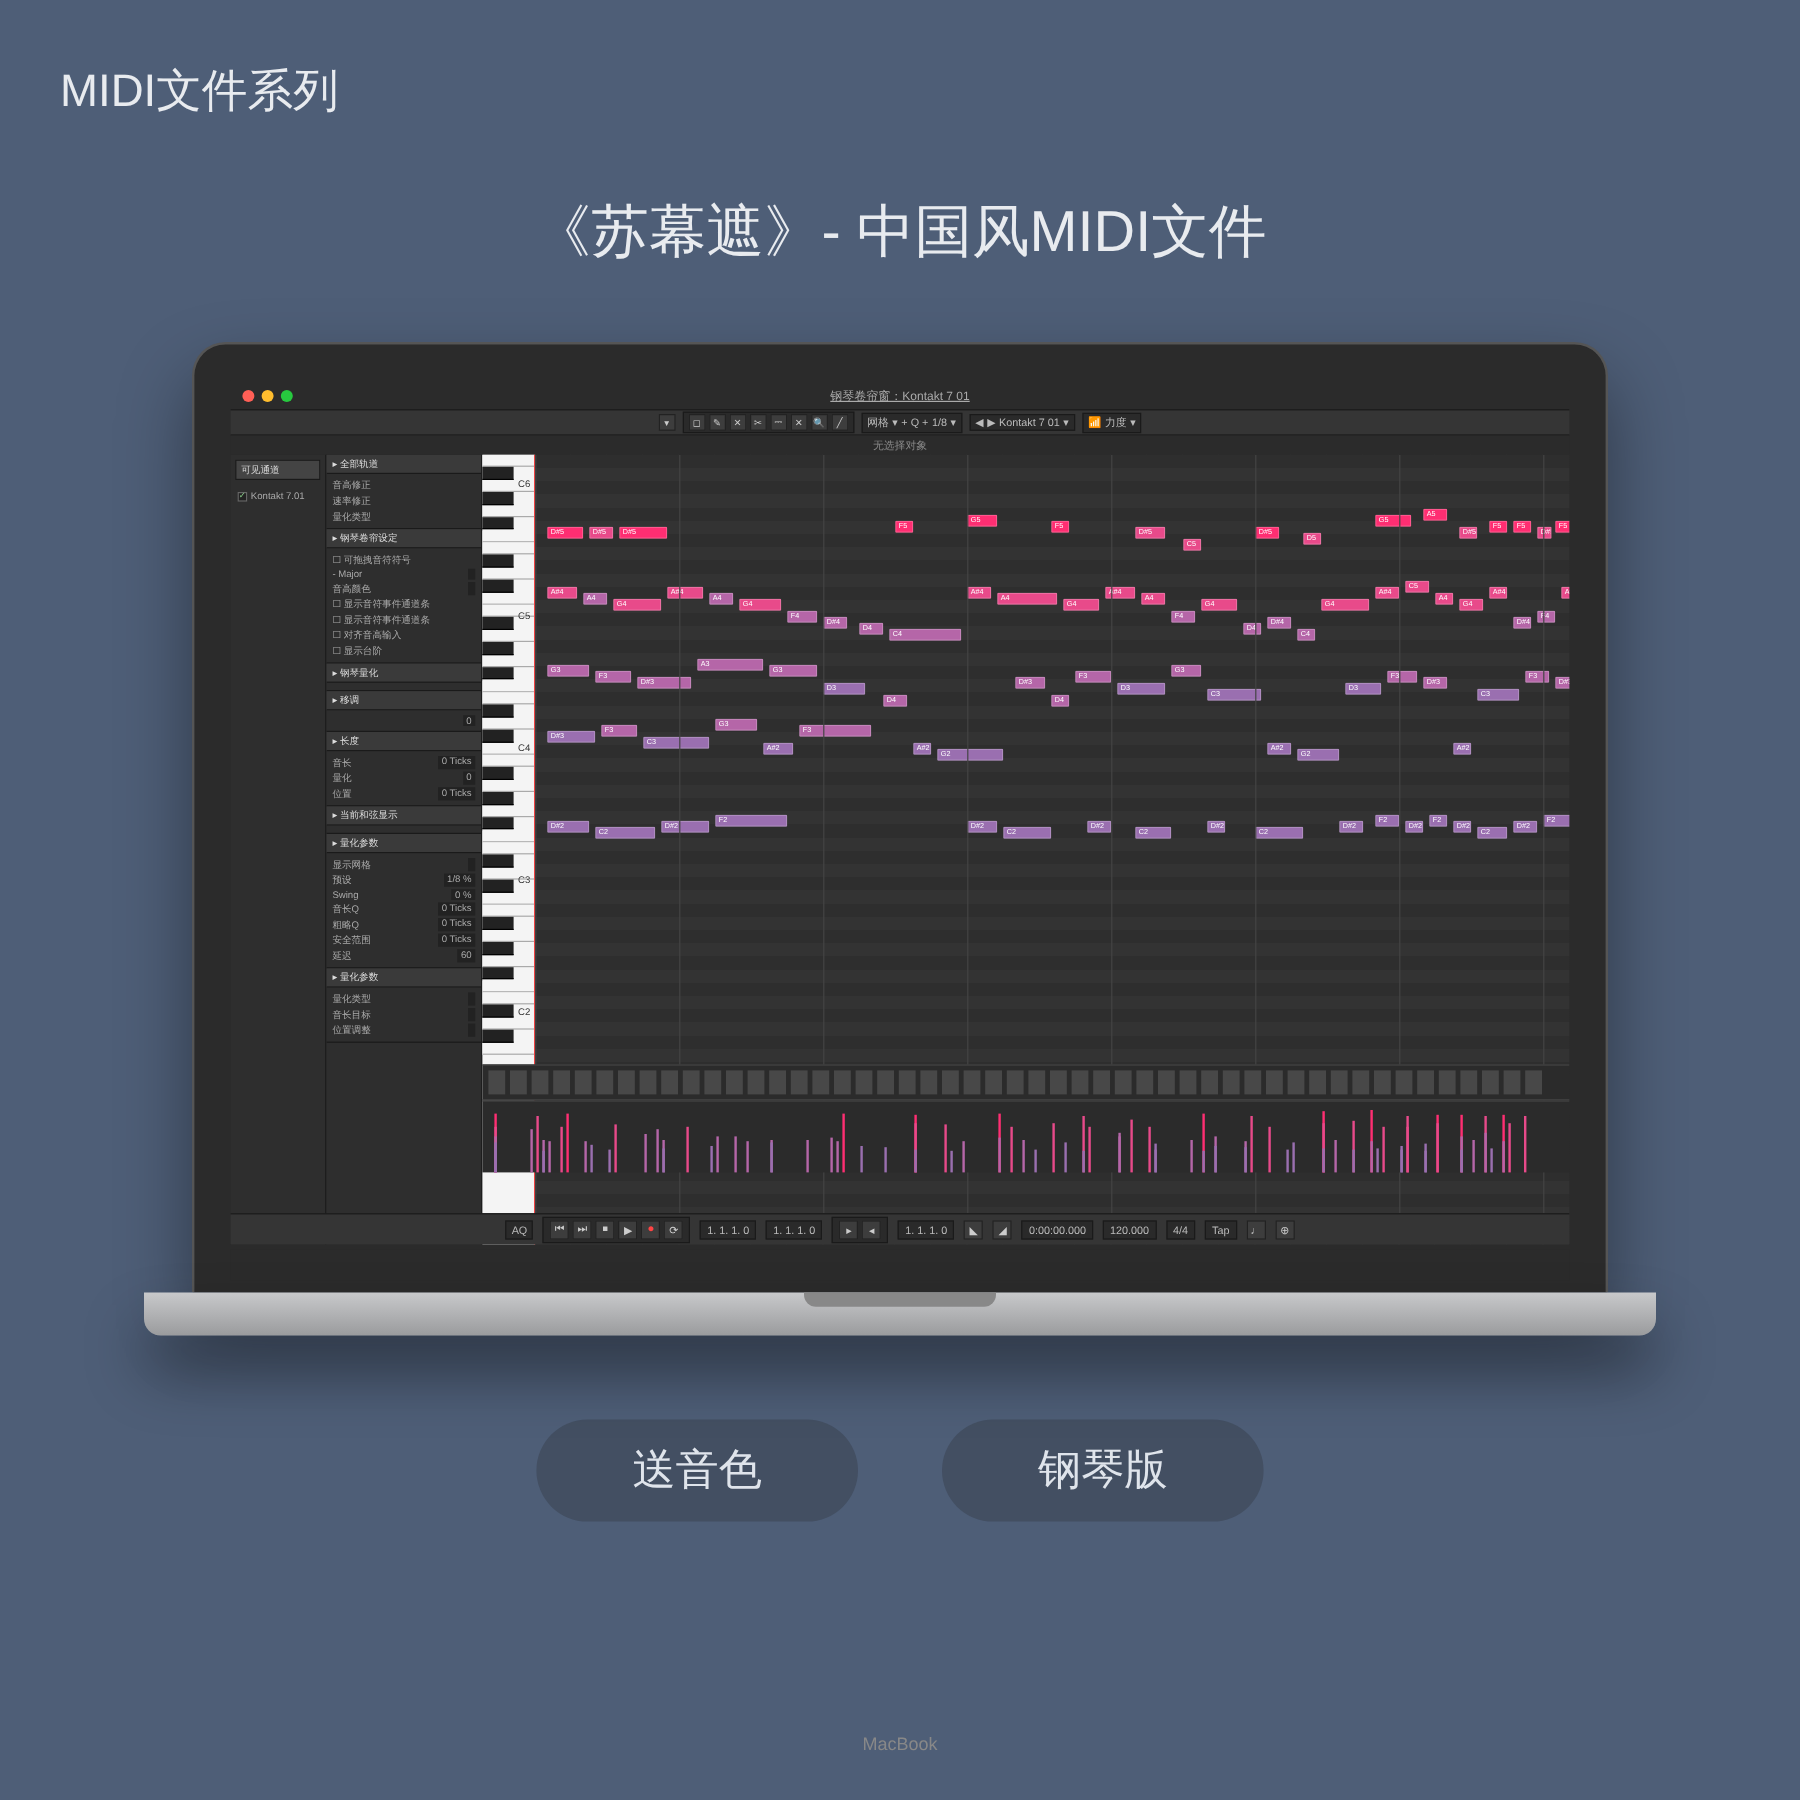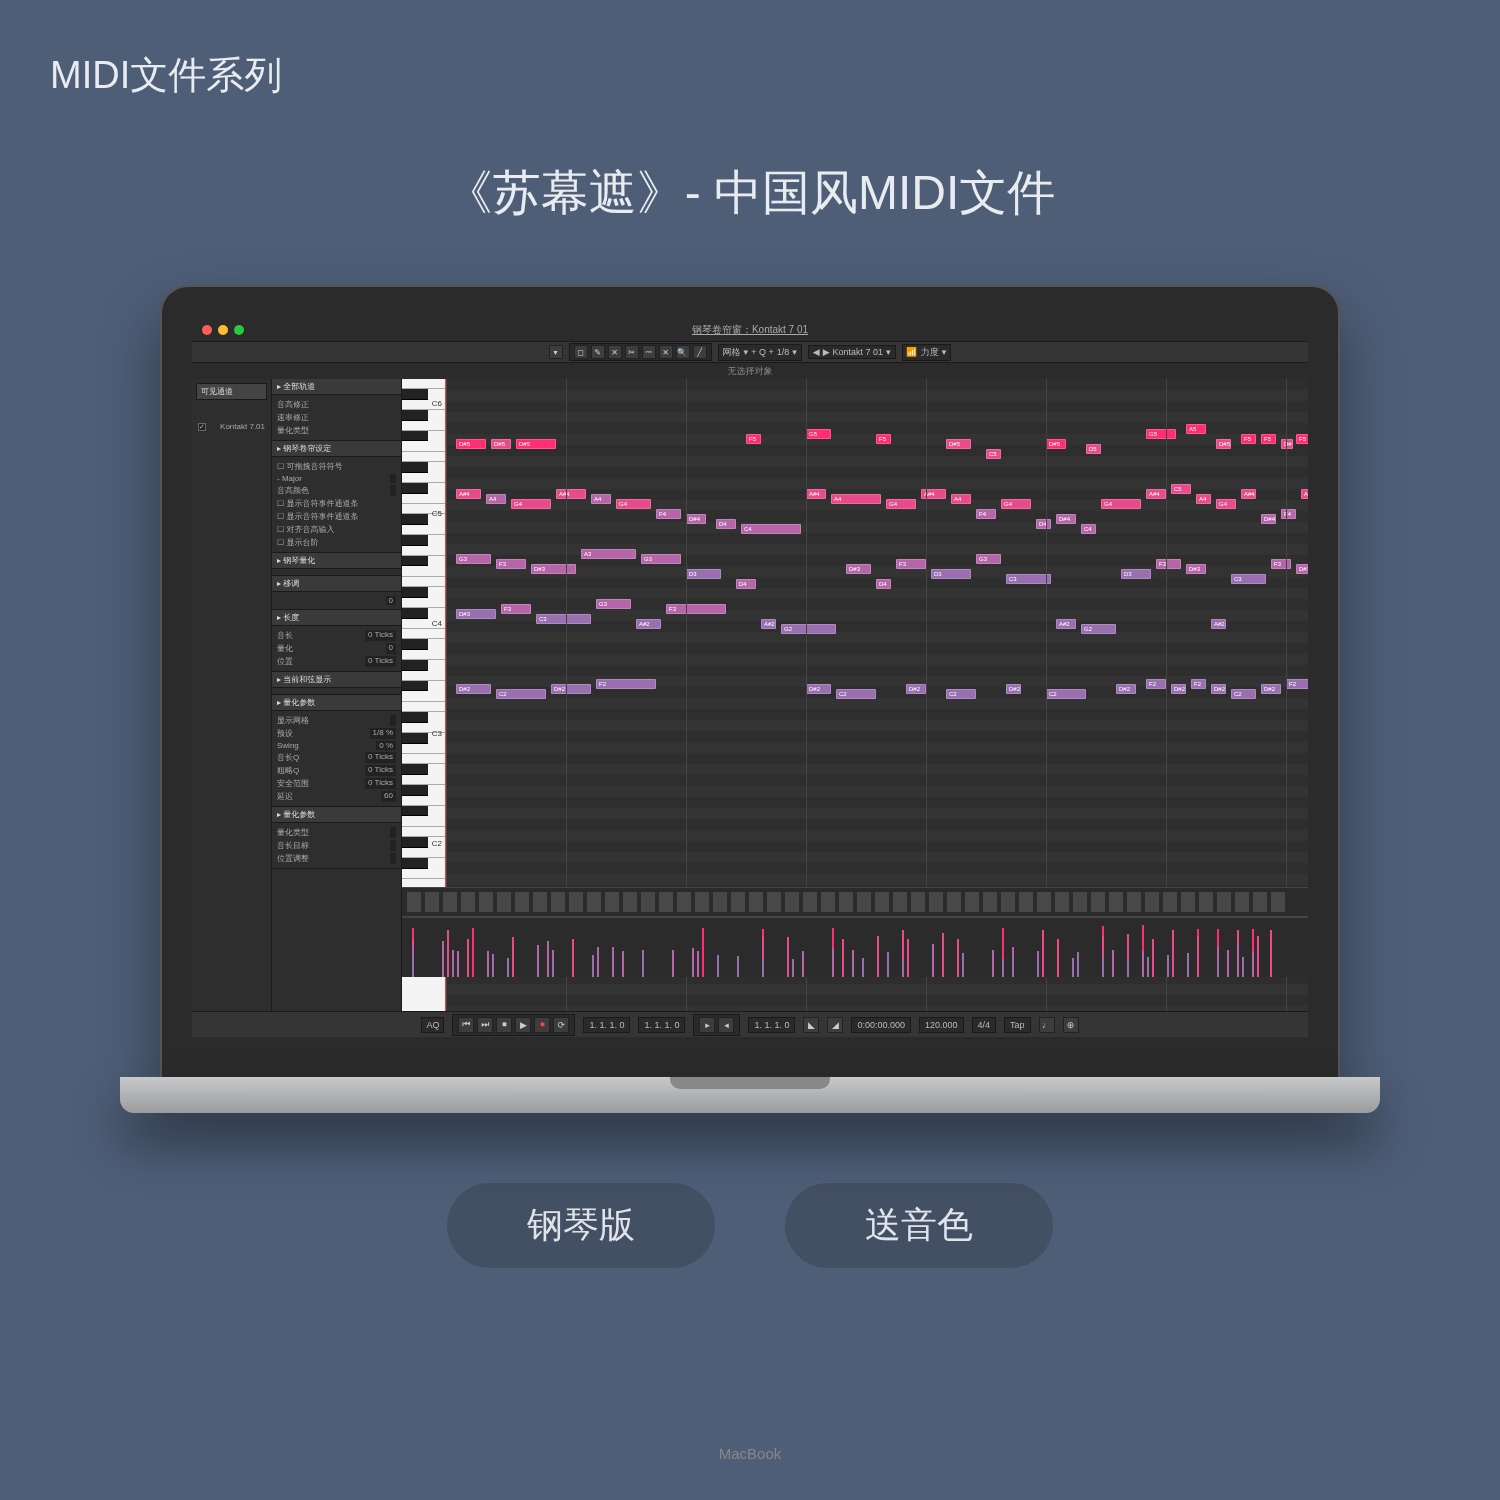--- a/index.html
+++ b/index.html
@@ -66,22 +66,22 @@
 
 
 .subtitle-bar { position: absolute; top: 46px; left: 0; right: 0; height: 16px; text-align: center; color: #888; font-size: 9px; line-height: 16px; background: #2b2b2b; }
 
 
 .left-panel {
   position: absolute; top: 62px; left: 0; width: 80px; bottom: 40px;
   background: #2e2e2e; border-right: 1px solid #1a1a1a;
   color: #aaa; font-size: 8px; padding: 4px;
 }
-.lp-header { background: #444; color: #ddd; padding: 2px 4px; margin-bottom: 20px; border: 1px solid #1a1a1a; }
-.lp-row { display: flex; align-items: center; gap: 3px; padding: 2px; justify-content: space-between; }
+.lp-header { background: #444; color: #ddd; padding: 2px 4px; margin-bottom: 7px; border: 1px solid #1a1a1a; }
+.lp-row { display: flex; align-items: center; gap: 3px; padding: 2px; }
 .lp-check { width: 8px; height: 8px; border: 1px solid #666; background: #222; }
 .lp-check.on::after { content: "✓"; color: #8c8; font-size: 7px; line-height: 6px; display: block; }
 
 
 .inspector {
   position: absolute; top: 62px; left: 80px; width: 130px; bottom: 40px;
   background: #2e2e2e; border-right: 1px solid #1a1a1a;
   color: #aaa; font-size: 8px; overflow: hidden;
 }
 .insp-section { border-bottom: 1px solid #1a1a1a; padding: 3px 5px; }
@@ -671,15 +671,15 @@
 
     <div style="position:absolute;bottom:10px;left:0;right:0;height:26px;background:#2b2b2b;"></div>
   </div>
   <div class="laptop-brand">MacBook</div>
 </div>
 <div class="laptop-base">
   <div class="laptop-notch"></div>
 </div>
 
 <div class="pills">
+  <div class="pill">送音色</div>
   <div class="pill">钢琴版</div>
-  <div class="pill">送音色</div>
 </div>
 
 </body></html>

